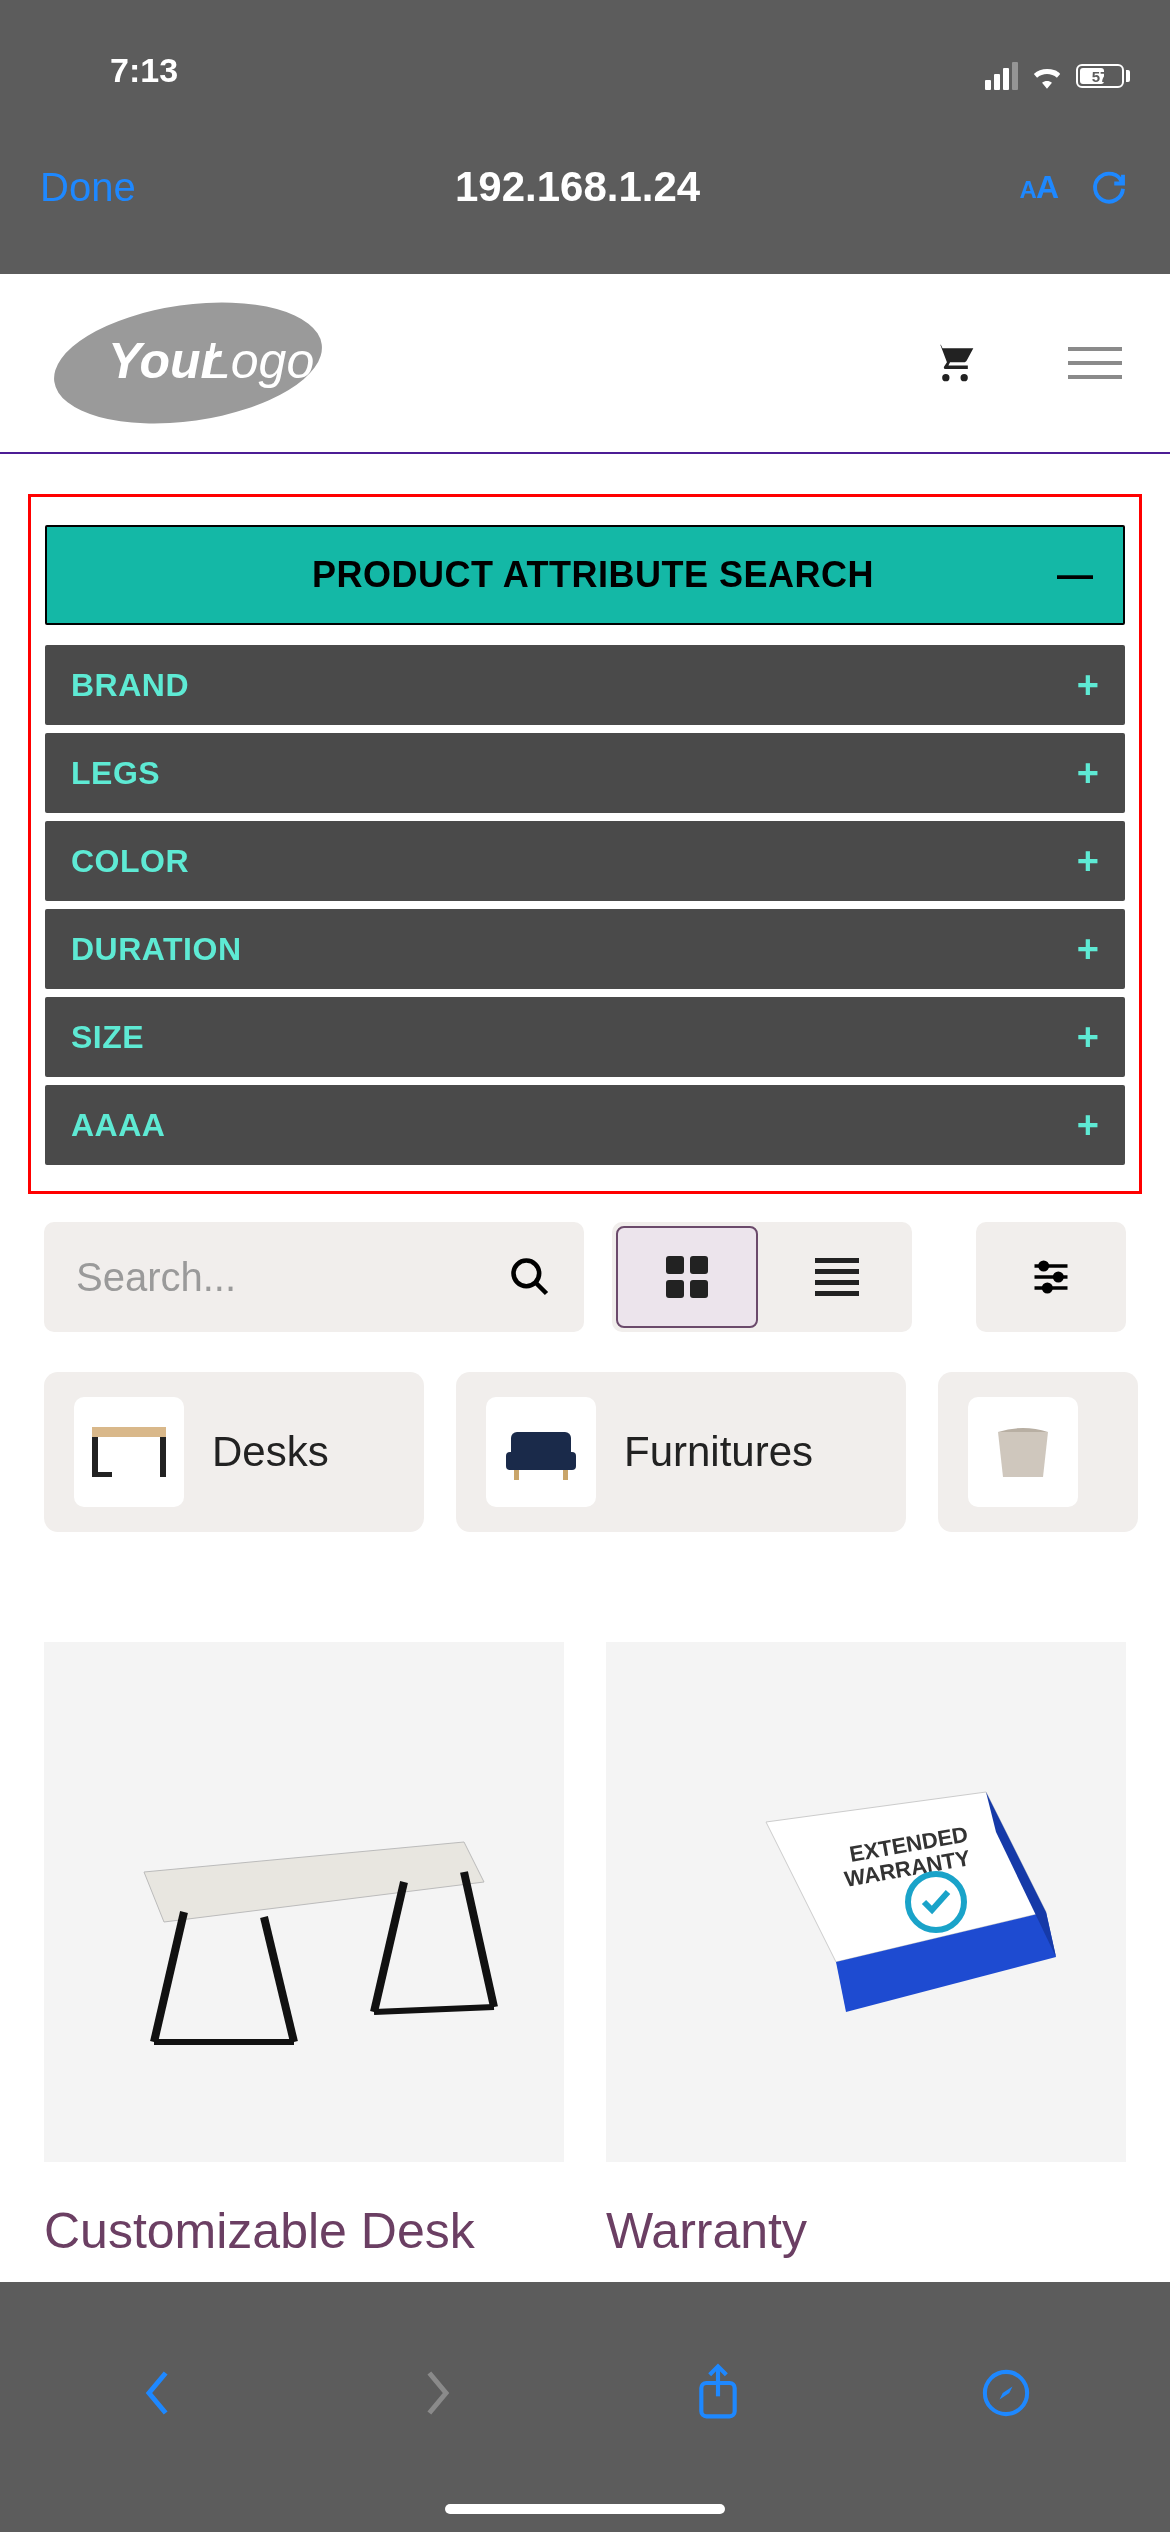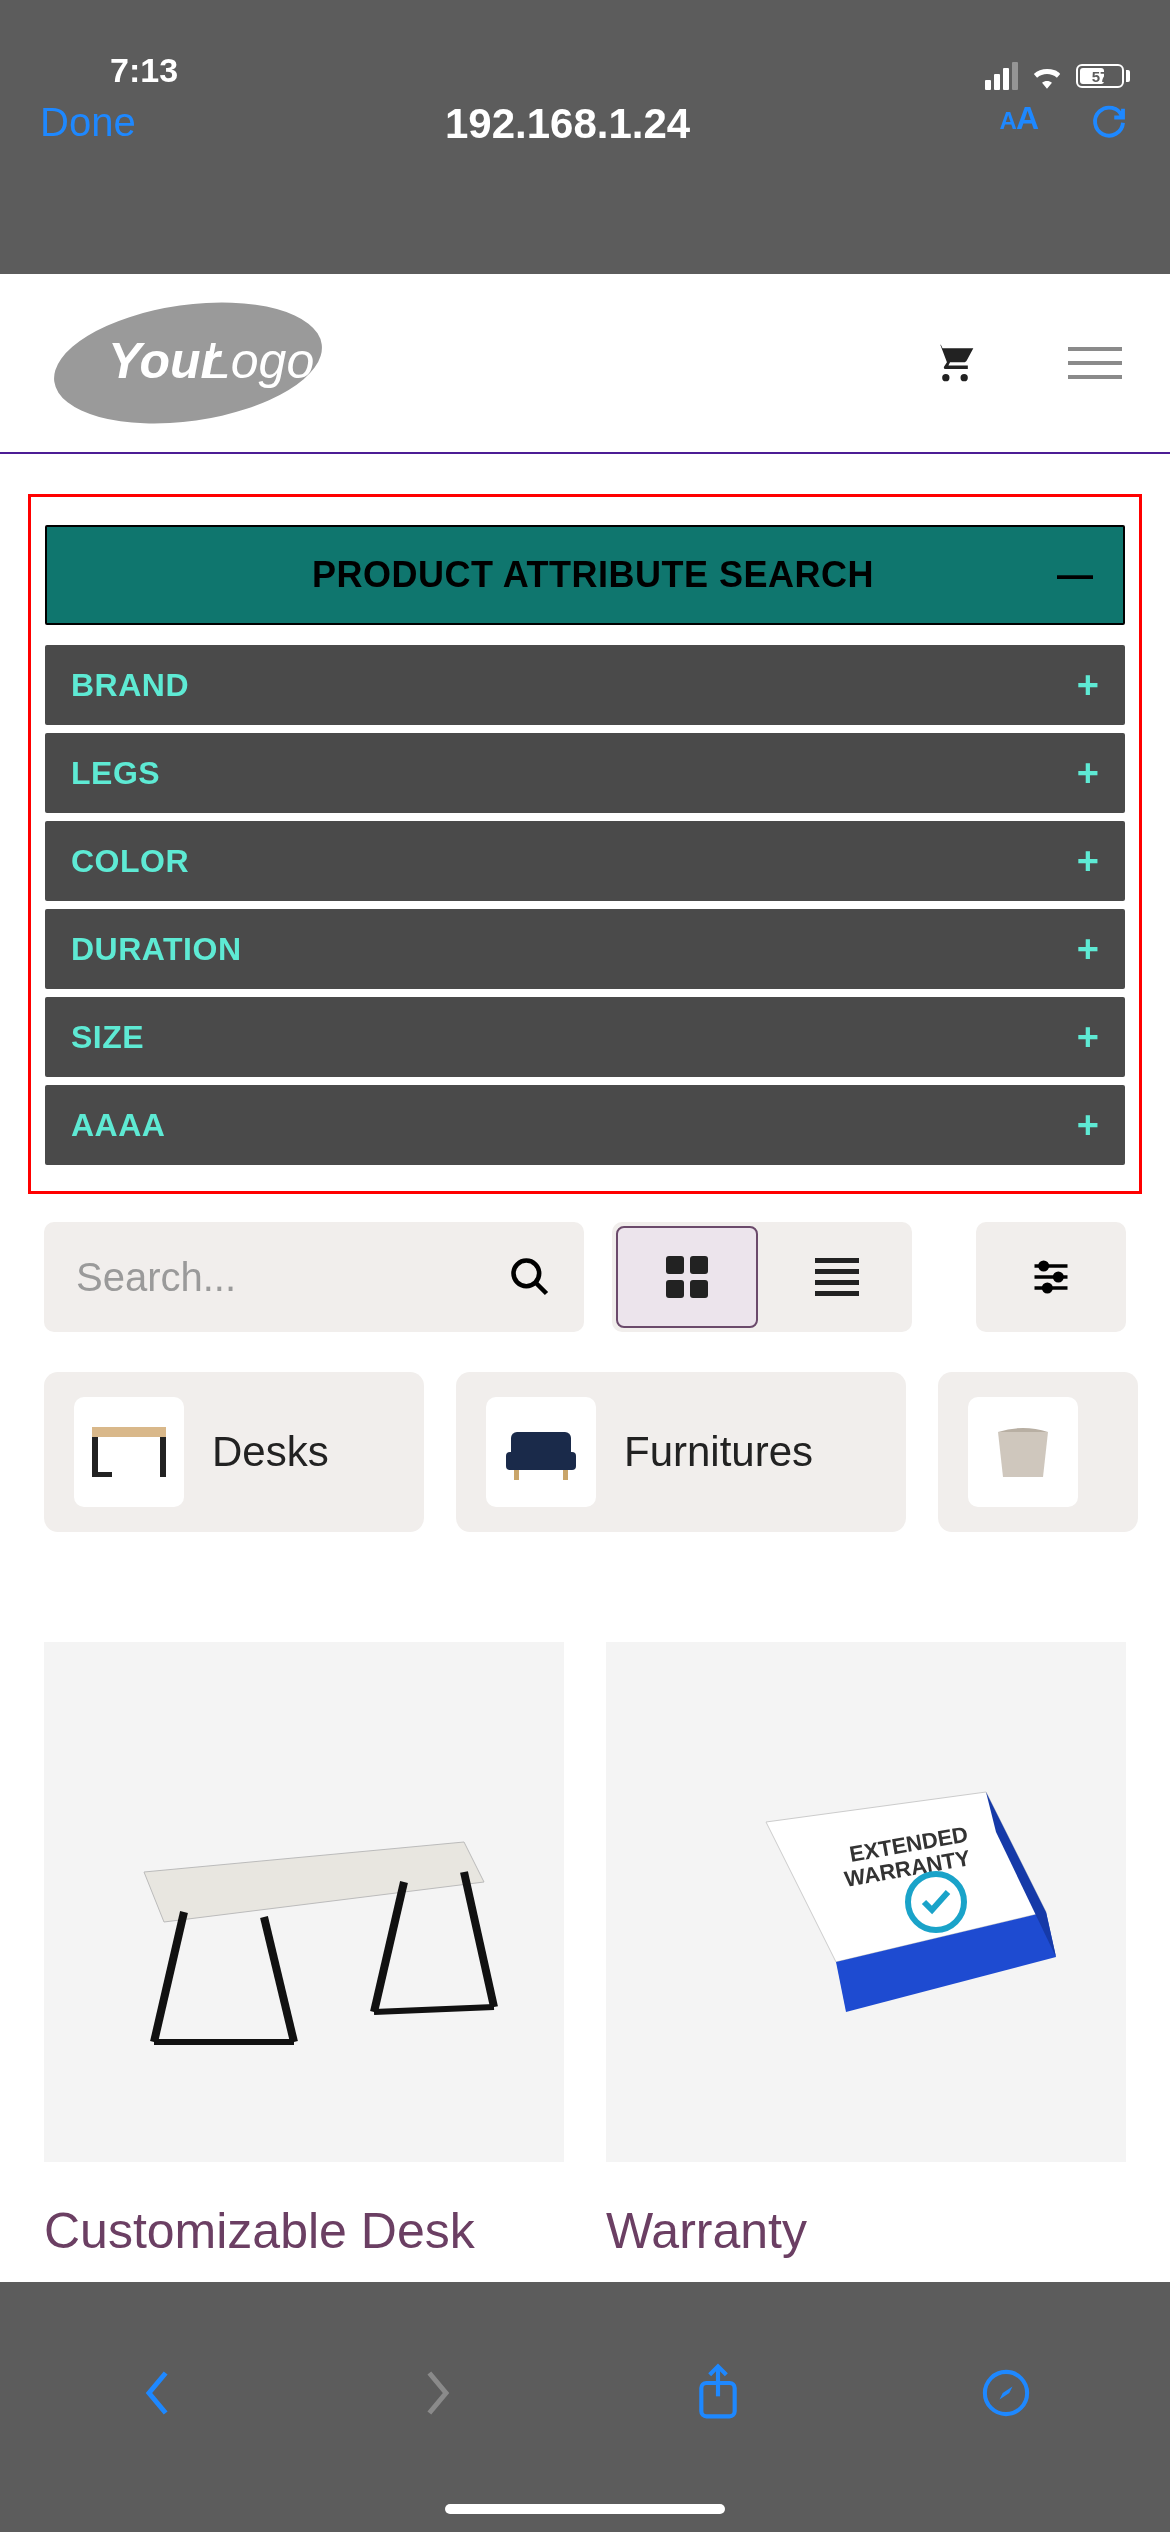--- a/index.html
+++ b/index.html
@@ -12,35 +12,35 @@
   .bars { display: flex; align-items: flex-end; gap: 3px; }
   .bars span { width: 6px; background: #fff; border-radius: 1px; display: inline-block; }
   .bars span:nth-child(1){height:10px;} .bars span:nth-child(2){height:16px;} .bars span:nth-child(3){height:22px;} .bars span:nth-child(4){height:28px;background:rgba(255,255,255,0.35);}
   .battery { display:flex; align-items:center; }
   .battery-body { width:48px;height:24px;border:2px solid #fff;border-radius:6px;position:relative;display:flex;align-items:center;justify-content:center;font-size:15px;font-weight:700;color:#5c5c5c; }
   .battery-body::before { content:"";position:absolute;left:2px;top:2px;bottom:2px;width:55%;background:#fff;border-radius:3px;z-index:0; }
   .battery-body span{position:relative;z-index:1;}
   .battery-cap { width:4px;height:12px;background:#fff;border-radius:0 2px 2px 0;margin-left:2px; }
 
   
-  .safari-bar { height: 174px; background: #5c5c5c; display: flex; align-items: flex-start; padding: 0 40px; gap: 20px; }
+  .safari-bar { height: 174px; background: #5c5c5c; display: flex; align-items: center; padding: 0 40px; }
   .safari-done { color: #1e88ff; font-size: 40px; }
   .safari-url { flex:1; text-align:center; color:#fff; font-size:42px; font-weight:600; }
   .safari-aa { color:#1e88ff; font-size:32px; font-weight:600; letter-spacing:-1px; display:flex; align-items:baseline; }
   .safari-aa .small{font-size:24px;}
 
   
   .site-header { height: 180px; border-bottom: 2px solid #4c1d95; display:flex; align-items:center; padding: 0 48px; justify-content:space-between; }
   .logo-wrap { display:flex; }
   .hamburger { display:flex; flex-direction:column; gap:10px; }
   .hamburger span { width:54px; height:4px; background:#8a8a8a; }
 
   
   .highlight { margin: 40px 28px 0 28px; border: 3px solid #ff0000; padding: 28px 8px 18px 8px; }
-  .panel-header { border: 2px solid #000; background:#0f766e; height: 100px; display:flex; align-items:center; justify-content:center; position:relative; margin: 0 6px 20px 6px; border-radius:2px;padding-left:16px; }
+  .panel-header { border: 2px solid #000; background:#14b8a6; height: 100px; display:flex; align-items:center; justify-content:center; position:relative; margin: 0 6px 20px 6px; border-radius:2px;padding-left:16px; }
   .panel-header-title { font-size: 36px; font-weight: 700; letter-spacing: 0.5px; }
   .panel-minus { position:absolute; right:30px; font-size:36px; font-weight:900; }
   .filter-row { background:#4a4a4a; color:#5eead4; height:80px; margin: 8px 6px; display:flex; align-items:center; padding:0 26px; justify-content:space-between; border-radius:2px; }
   .filter-row .label { font-size:32px; font-weight:600; letter-spacing:0.5px; }
   .filter-row .plus { font-size:38px; font-weight:900; }
 
   
   .controls-row { display:flex; align-items:center; gap: 28px; padding: 28px 44px 0 44px; }
   .search-box { flex: 0 0 540px; height: 110px; background:#f1eeec; border-radius:10px; display:flex; align-items:center; padding:0 32px; justify-content:space-between; }
   .search-box input { border:none; background:transparent; font-size:40px; color:#888; outline:none; width: 380px; }

